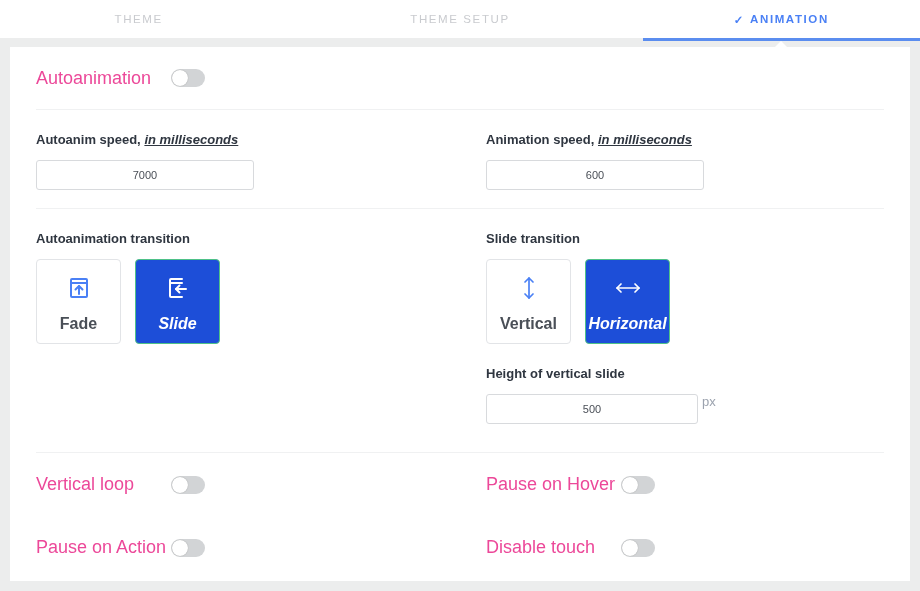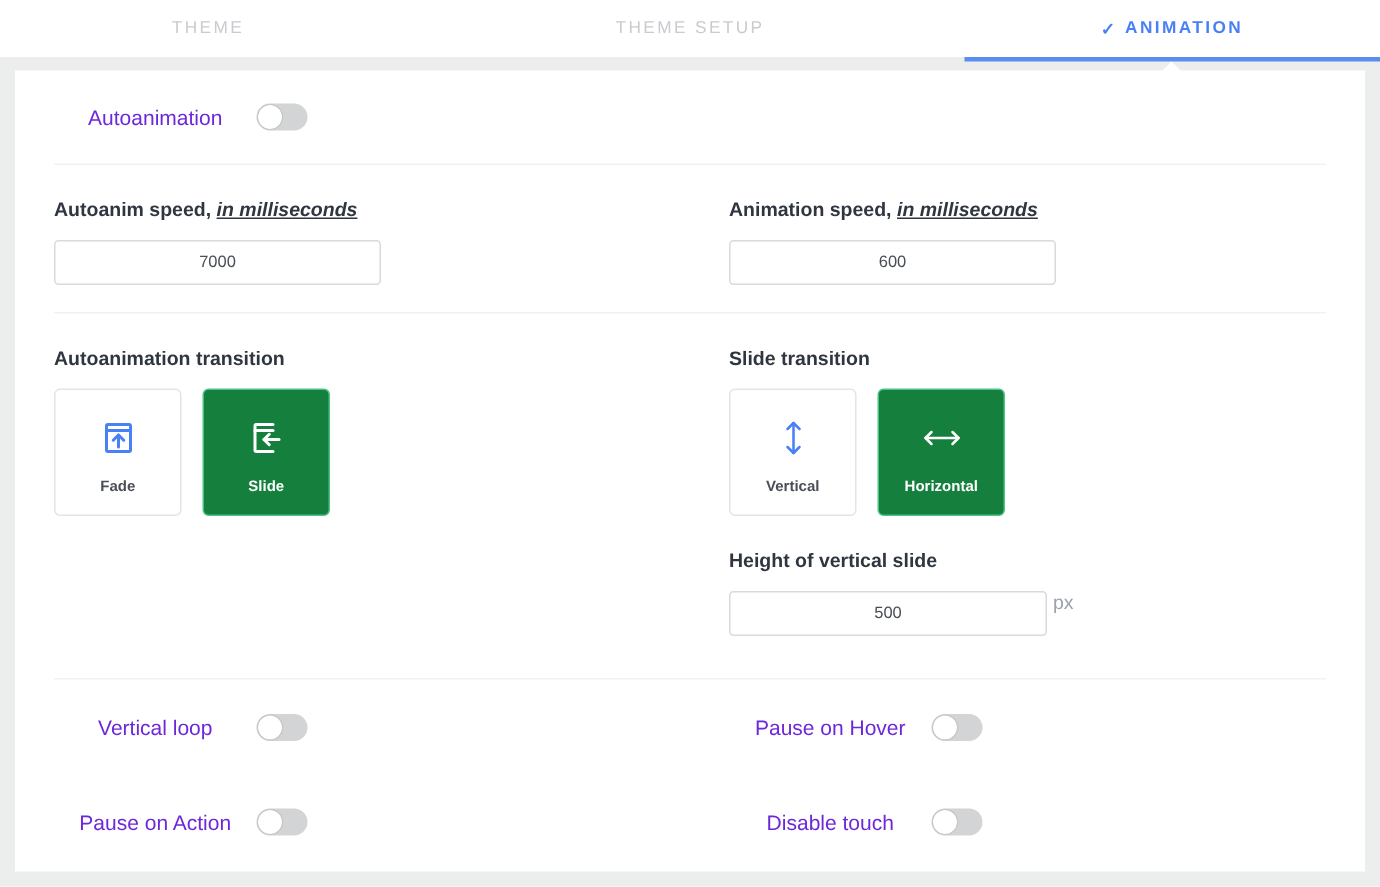--- a/index.html
+++ b/index.html
@@ -93,25 +93,24 @@
 
   
   .toggle-row {
     display: flex;
     align-items: center;
     height: 63px;
     padding-left: 26px;
     box-sizing: border-box;
   }
   .toggle-label {
-    font-size: 14px;
-    color: #6d28d9;
+    font-size: 18px;
+    color: #ec4899;
     width: 135px;
     flex: none;
-    text-align: center;
   }
   .switch {
     width: 34px;
     height: 18px;
     border-radius: 9px;
     background: #d2d4d6;
     position: relative;
     flex: none;
     cursor: pointer;
   }
@@ -180,28 +179,29 @@
     cursor: pointer;
     box-sizing: border-box;
   }
   .tile .tile-icon {
     height: 36px;
     display: flex;
     align-items: center;
     justify-content: center;
   }
   .tile .tile-label {
-    font-size: 10px;
+    font-size: 16px;
     color: #4a4f57;
     margin-top: 9px;
     font-weight: bold;
   }
   .tile.selected {
-    background: #15803d;
+    background: #1d4ed8;
     border-color: #4ec188;
+    font-style: italic;
   }
   .tile.selected .tile-label { color: #ffffff; }
 
   .section-gap { height: 18px; }
 </style>
 </head>
 <body>
 
 <div class="tabbar">
   <div class="tab">

